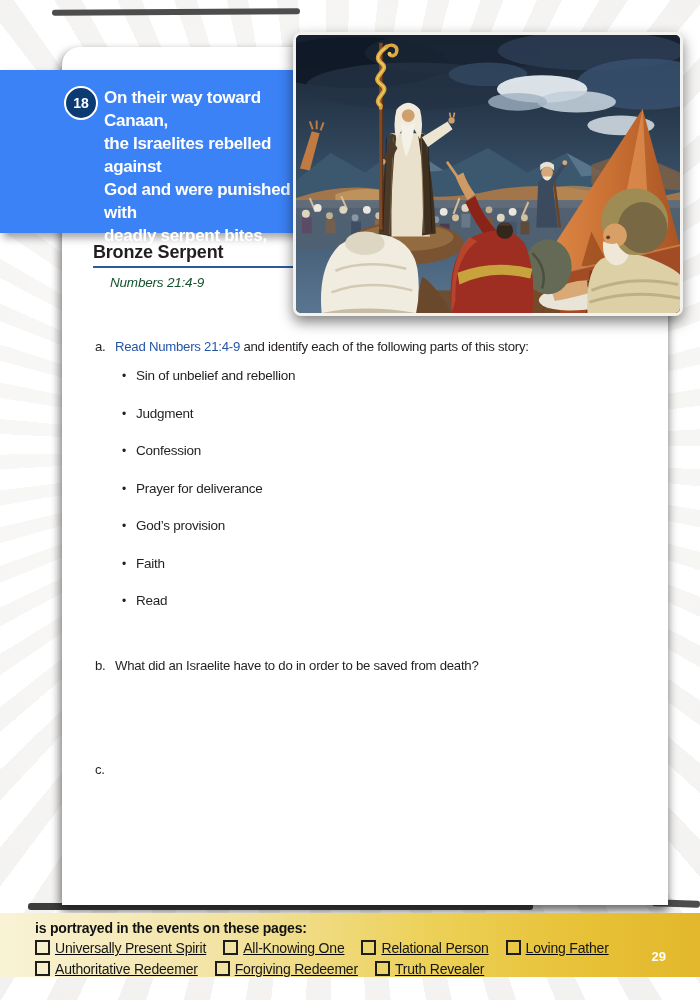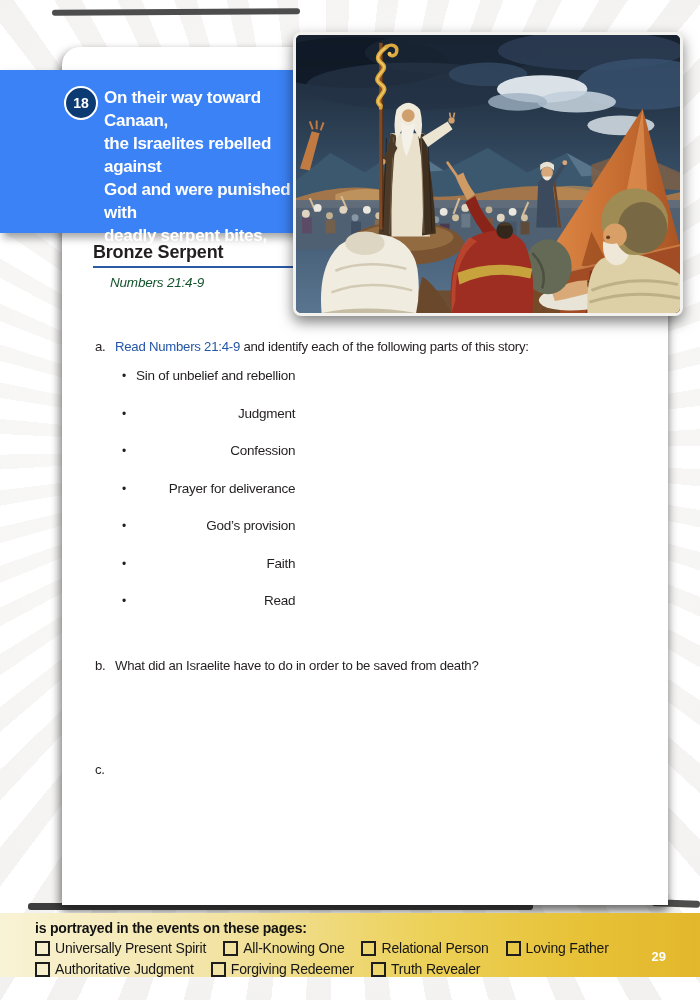--- a/index.html
+++ b/index.html
@@ -54,36 +54,36 @@
   .question{position:absolute;display:flex;color:#231f20;font-size:13.2px;
     line-height:20px;letter-spacing:-.25px;}
   .q-label{width:20px;flex:none;}
   .q-a{left:95px;top:337px;width:520px;}
   .q-b{left:95px;top:656px;width:520px;}
   .q-c{left:95px;top:760px;width:560px;}
   .q-c .q-text{white-space:pre-line;}
   .q-link{color:#2456a4;text-decoration:none;cursor:pointer;}
 
   .bullets{position:absolute;left:122px;top:369px;margin:0;padding:0;
-    list-style:none;color:#231f20;text-align:right;}
+    list-style:none;color:#231f20;}
   .bullets li{position:relative;padding-left:14px;font-size:13.5px;
     line-height:14.5px;margin-bottom:23px;letter-spacing:-.25px;}
   .bullets li::before{content:"\2022";position:absolute;left:0;top:0;
     font-size:12px;color:#231f20;}
 
   
   .footer{position:absolute;left:0;top:913px;width:700px;height:64px;z-index:6;
     background:linear-gradient(90deg,#f9f3d6 0%,#f2e3a2 32%,#ecd056 62%,
       #e7c136 84%,#e3b72c 100%);}
   .footer-intro{position:absolute;left:35px;top:7px;font-size:14px;
     font-weight:bold;color:#121212;letter-spacing:-.2px;}
   .chk-row{position:absolute;left:35px;display:flex;gap:17px;}
   .row1{top:27px;}
   .row2{top:48px;}
-  .chk-item{display:flex;align-items:flex-end;}
+  .chk-item{display:flex;align-items:flex-start;text-decoration:underline;}
   .chk-box{width:11px;height:11px;border:2px solid #1d1d1d;margin-right:5px;
     flex:none;background:transparent;cursor:pointer;}
   .chk-label{font-size:14px;color:#161616;letter-spacing:-.2px;}
   .page-num{position:absolute;right:34px;top:36px;color:#ffffff;
     font-weight:bold;font-size:13px;margin-left:40px;}
 </style>
 </head>
 <body>
 
 <div class="page">
@@ -335,21 +335,21 @@
         <span class="chk-label">Relational Person</span>
       </span>
       <span class="chk-item">
         <span class="chk-box"></span>
         <span class="chk-label">Loving Father</span>
       </span>
     </div>
     <div class="chk-row row2">
       <span class="chk-item">
         <span class="chk-box"></span>
-        <span class="chk-label">Authoritative Judgment</span>
+        <span class="chk-label">Authoritative Redeemer</span>
       </span>
       <span class="chk-item">
         <span class="chk-box"></span>
         <span class="chk-label">Forgiving Redeemer</span>
       </span>
       <span class="chk-item">
         <span class="chk-box"></span>
         <span class="chk-label">Truth Revealer</span>
       </span>
     </div>

